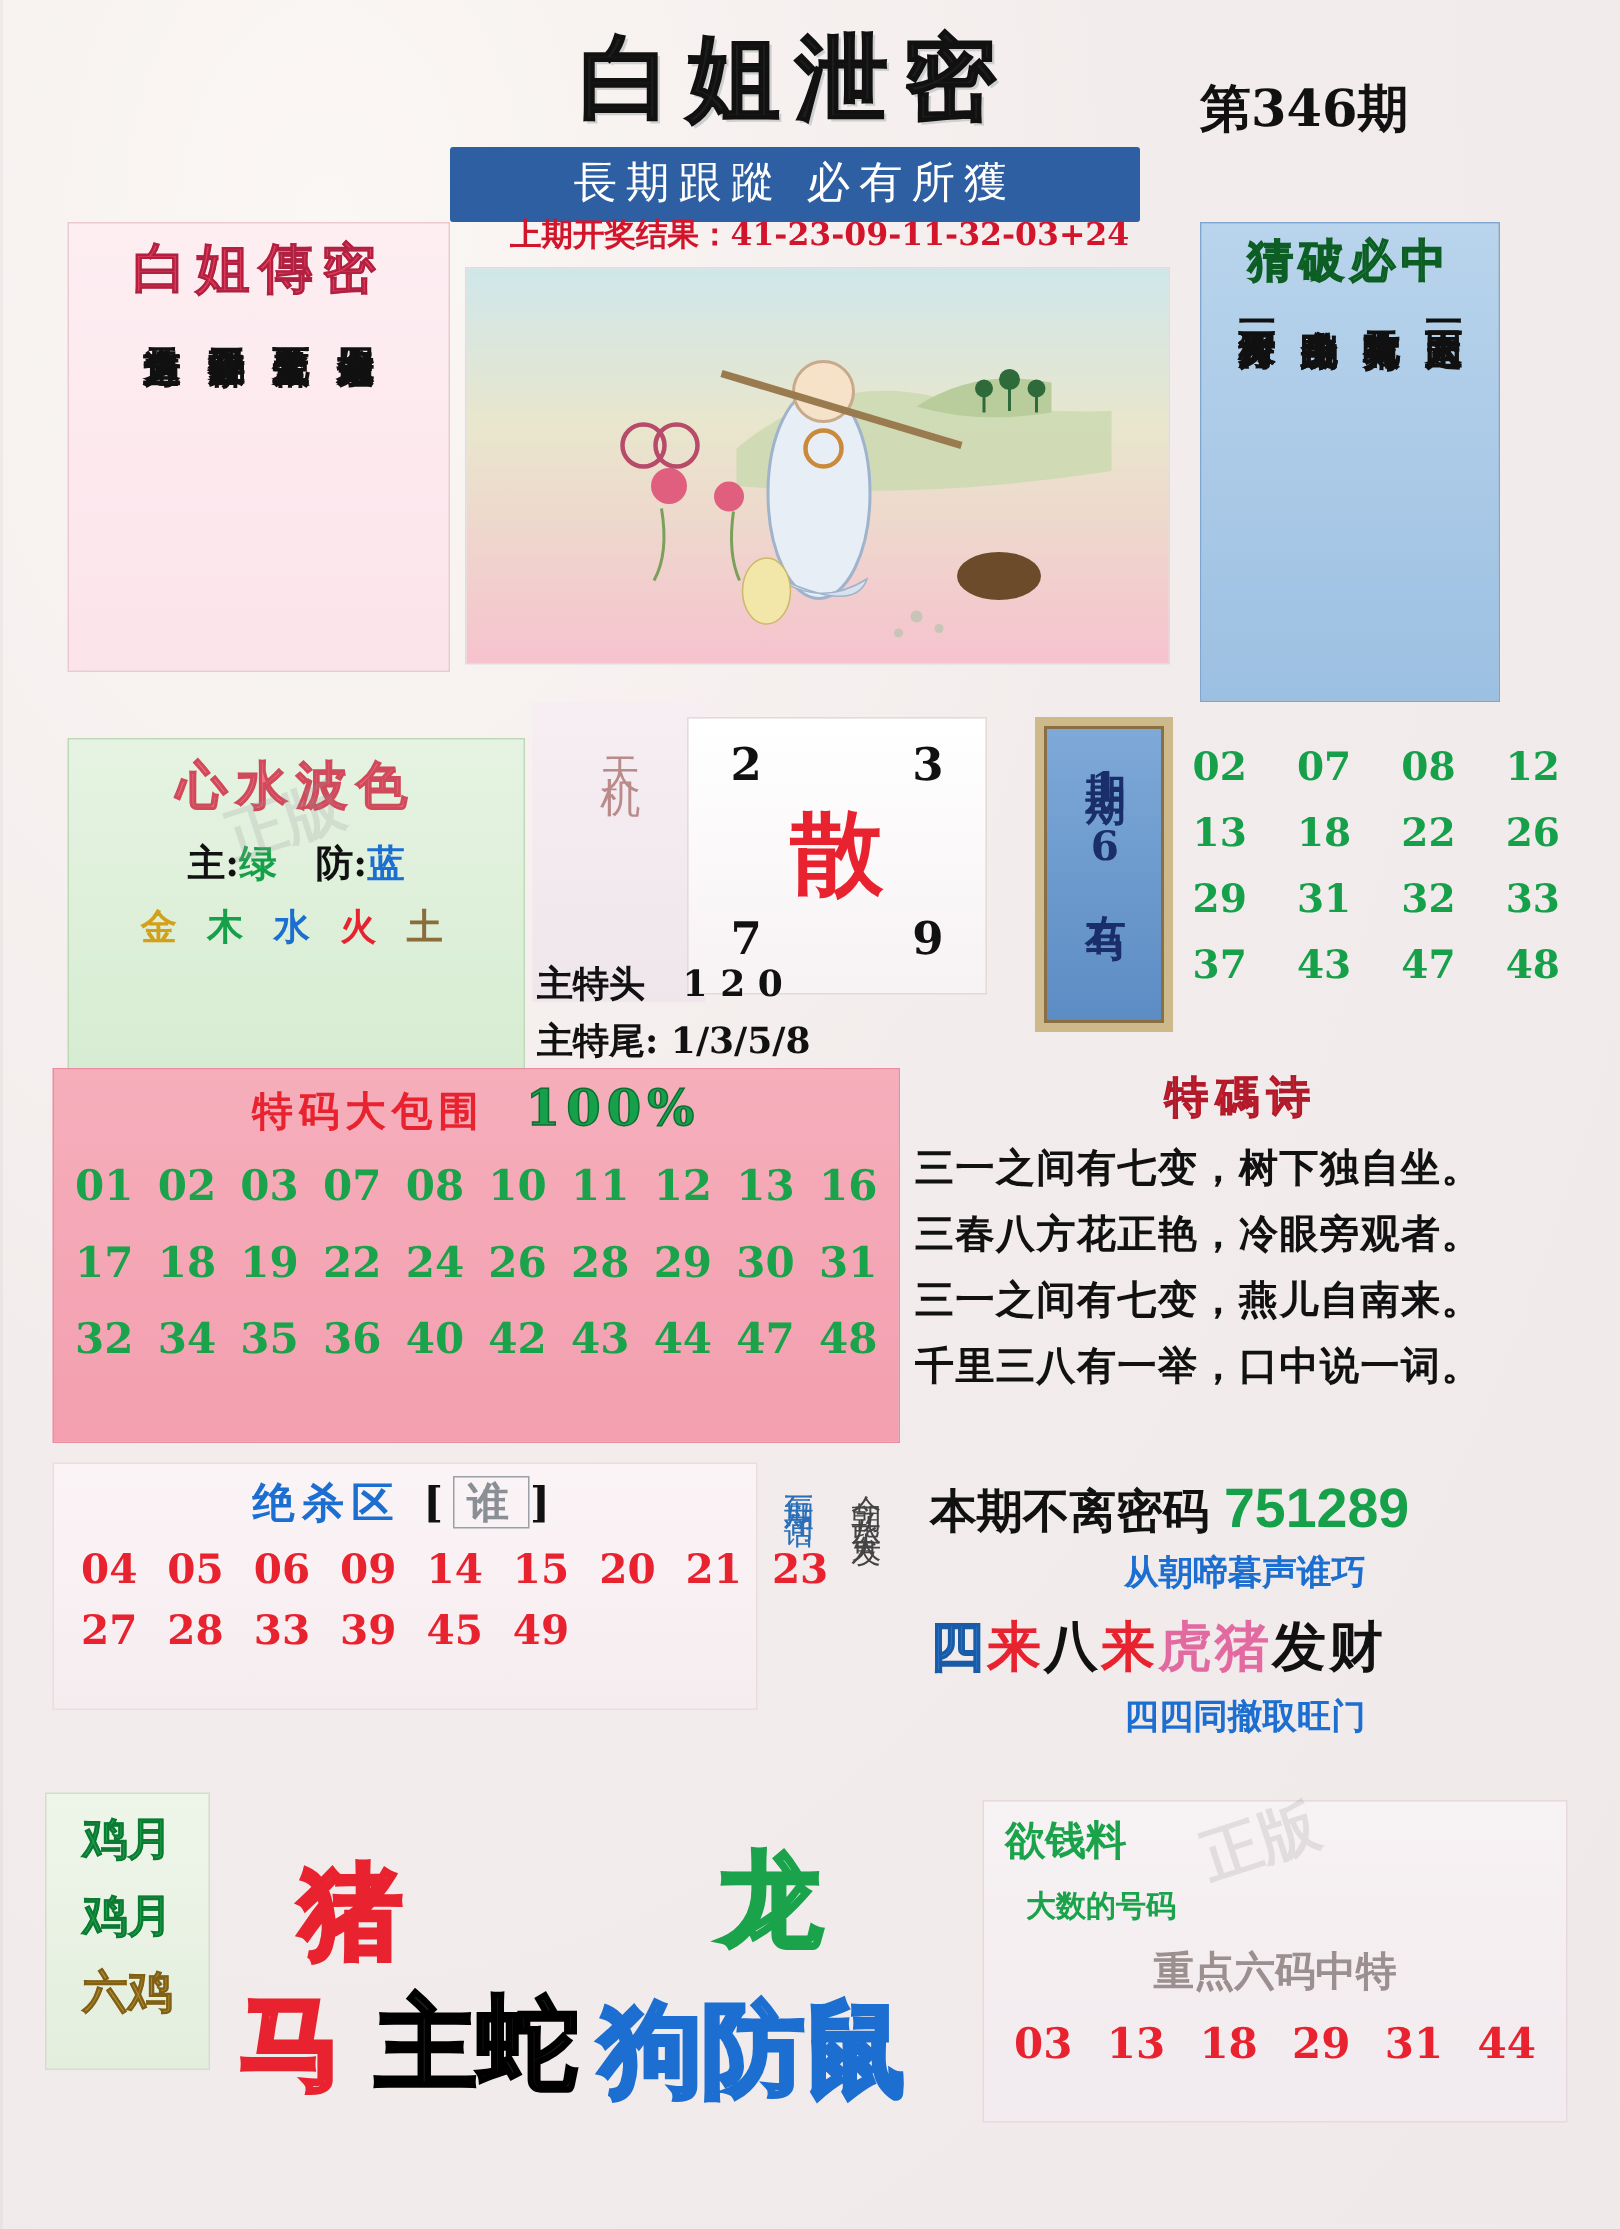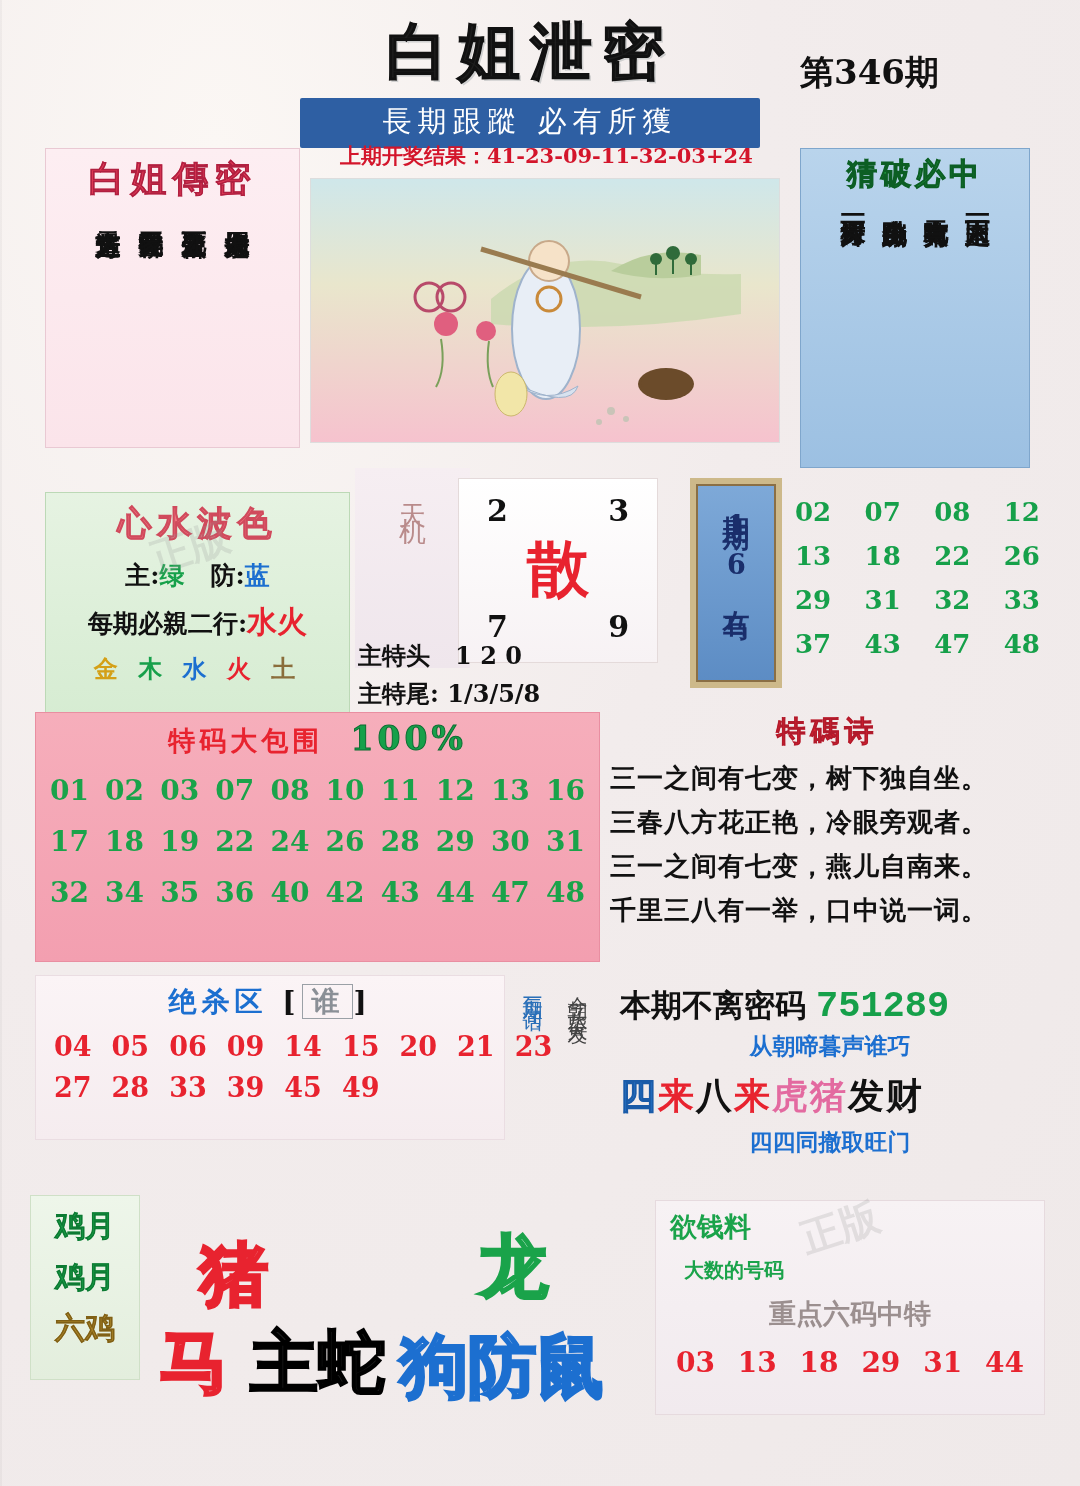--- a/index.html
+++ b/index.html
@@ -74,21 +74,21 @@
   }
   
   #picture{
     left:310px;top:178px;width:470px;height:265px;
     background:linear-gradient(180deg,#cfe6ea 0%,#e6e2c9 45%,#f4c3cf 100%);
     border:1px solid #ddd;
     overflow:hidden;
   }
   
   #poem-right{
-    left:800px;top:148px;width:230px;height:320px;
+    left:800px;top:148px;width:200px;height:320px;
     background:linear-gradient(180deg,#b9d4ec 0%,#9cc0e2 100%);
     border:1px solid #7fa6cc;
   }
   #poem-right .ptitle{
     text-align:center;font-size:30px;font-weight:bold;
     color:#1f9e3e;letter-spacing:4px;padding:5px 0 2px;
     font-family:"DejaVu Serif","Liberation Serif",serif;
     -webkit-text-stroke:1px #0c5e24;
   }
   #poem-right .cols{
@@ -209,21 +209,21 @@
   #vline1{left:520px;top:980px;width:40px;height:200px;}
   #vline1 .v{writing-mode:vertical-rl;text-orientation:upright;font-size:20px;color:#2a6fb8;
     letter-spacing:4px;font-family:"DejaVu Serif","Liberation Serif",serif;}
   #vline2{left:565px;top:980px;width:60px;height:200px;}
   #vline2 .v{writing-mode:vertical-rl;text-orientation:upright;font-size:20px;color:#444;
     letter-spacing:5px;font-family:"DejaVu Serif","Liberation Serif",serif;}
   #mima{
     left:620px;top:985px;width:420px;height:190px;
   }
   #mima .l1{font-size:31px;font-weight:bold;color:#111;
-    font-family:Liberation Mono, monospace;}
+    font-family:Liberation Sans, sans-serif;}
   #mima .l1 .num{color:#16a04a;font-size:37px;margin-left:10px;}
   #mima .l2{font-size:23px;color:#1c6fd0;text-align:center;padding:4px 0 0;font-weight:bold;
     font-family:"DejaVu Serif","Liberation Serif",serif;}
   #mima .l3{font-size:36px;font-weight:bold;padding:10px 0 0;letter-spacing:2px;
     font-family:"DejaVu Serif","Liberation Serif",serif;}
   #mima .l3 .a{color:#2d7fd6;-webkit-text-stroke:1px #1a5ba8;}
   #mima .l3 .b{color:#e8232f;}
   #mima .l3 .c{color:#111;}
   #mima .l3 .d{color:#e36aa0;}
   #mima .l4{font-size:23px;color:#1c6fd0;text-align:center;padding:6px 0 0;font-weight:bold;
@@ -353,23 +353,20 @@
       <div class="col vtext">蹦蹦跳跳全身白</div>
       <div class="col vtext">万树深深一片绿</div>
     </div>
   </div>
 
   <div class="box" id="xinshui">
     <div class="t">心水波色</div>
     <div class="l2">
       <span class="k">主:</span><span class="g">绿</span>
       &nbsp;&nbsp;<span class="k">防:</span><span>蓝</span>
-    </div>
-    <div class="l3">
-      <span>每期必親二行:</span><span class="r">水火</span>
     </div>
     <div class="l4">
       <span class="a">金</span>
       <span class="b">木</span>
       <span class="c">水</span>
       <span class="d">火</span>
       <span class="e">土</span>
     </div>
   </div>
 

